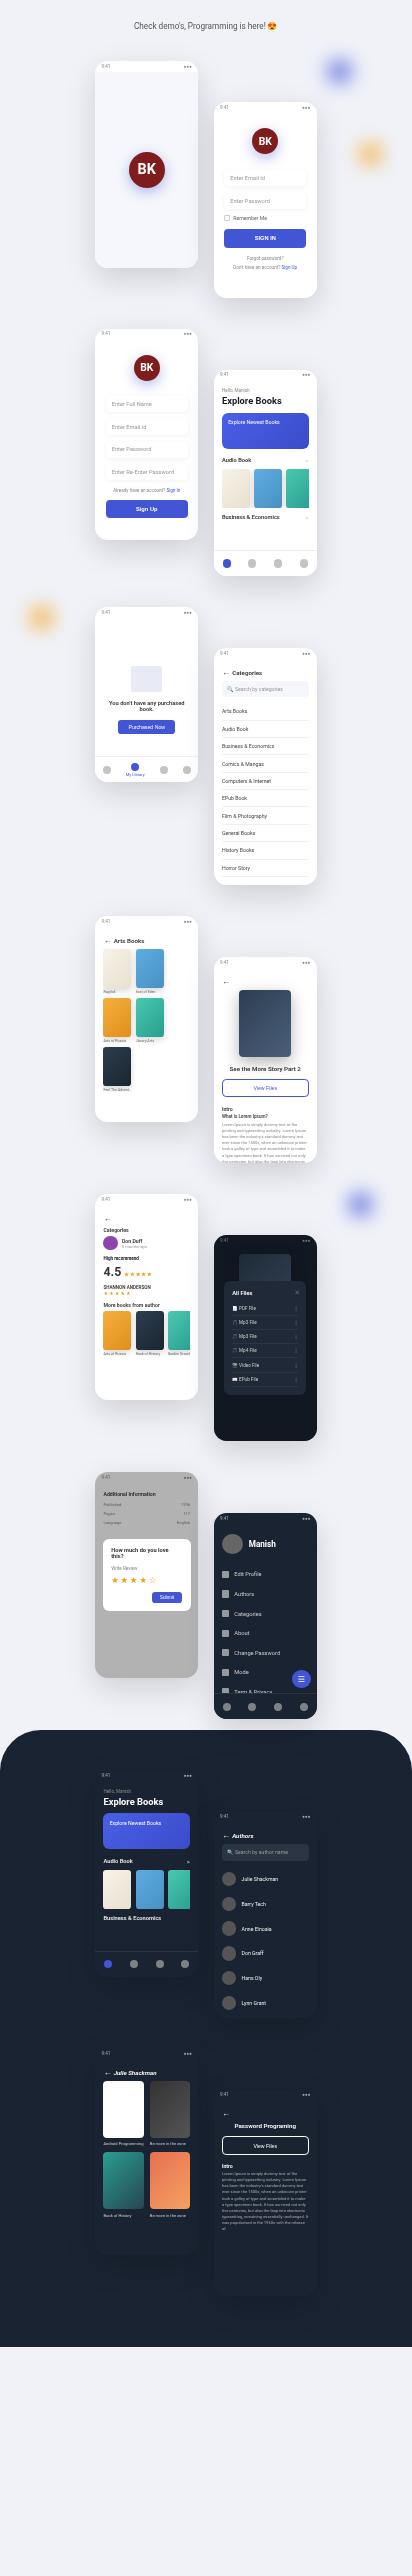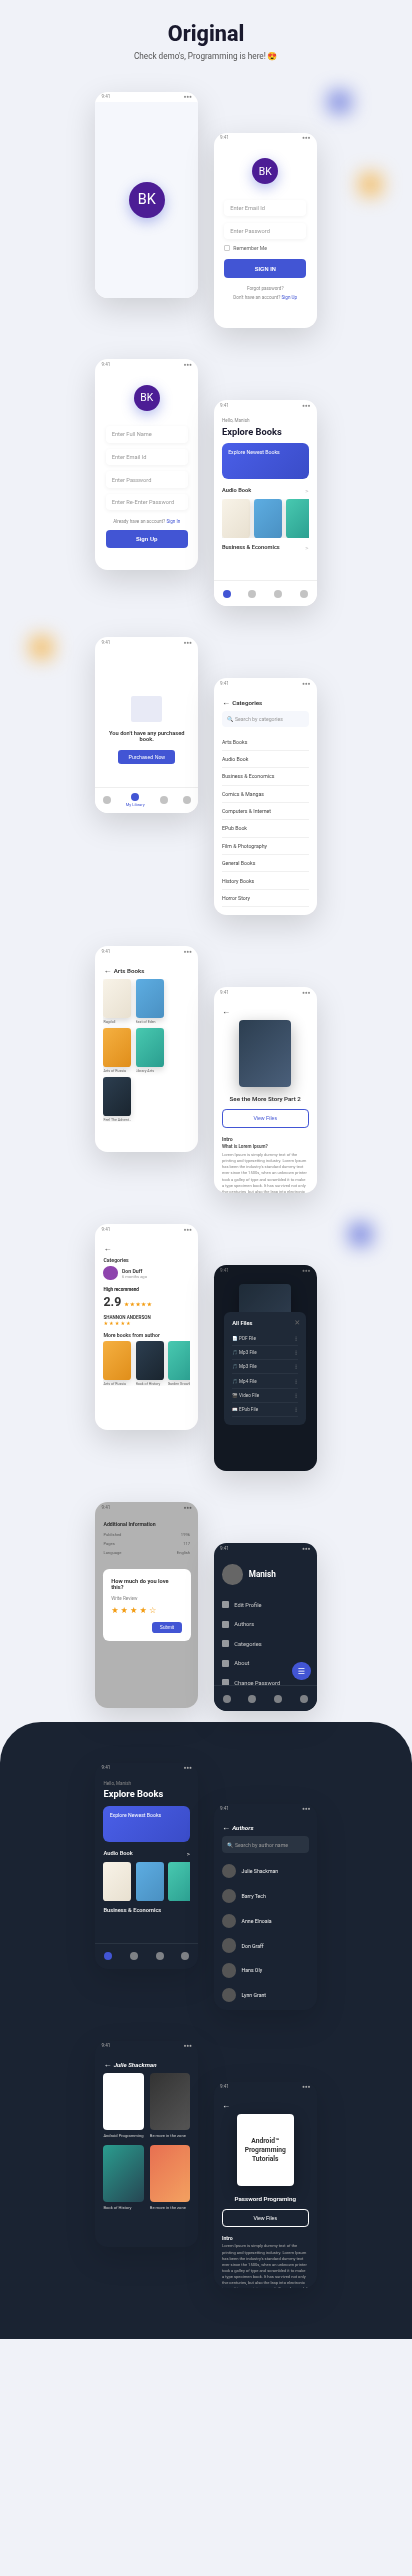--- a/index.html
+++ b/index.html
@@ -8,21 +8,21 @@
 .header h1 { font-size: 21.6px; font-weight: 800; color: #1a1a2e; margin-bottom: 5.2px; }
 .header p { font-size: 8.2px; color: #555; }
 .mockups { position: relative; padding: 20.6px; }
 .phone-row { display: flex; justify-content: center; gap: 15.5px; margin-bottom: 31px; align-items: flex-start; }
 .phone { width: 103px; background: #fff; border-radius: 12.4px; box-shadow: 0 10.3px 31px rgba(0,0,0,0.15); overflow: hidden; position: relative; }
 .phone.dark { background: #1a2332; }
 .phone.offset-down { margin-top: 41px; }
 .status-bar { height: 10.3px; display: flex; justify-content: space-between; align-items: center; padding: 0 6.2px; font-size: 4.6px; color: #888; }
 .phone.dark .status-bar { color: #aaa; }
 .splash { height: 196px; display: flex; align-items: center; justify-content: center; background: #f5f7fc; }
-.logo-circle { width: 36px; height: 36px; border-radius: 50%; background: #4c1d95; display: flex; align-items: center; justify-content: center; color: #fff; font-size: 14.4px; font-weight: 400; box-shadow: 0 4.1px 12.4px rgba(66,85,212,0.4); }
+.logo-circle { width: 36px; height: 36px; border-radius: 50%; background: #7f1d1d; display: flex; align-items: center; justify-content: center; color: #fff; font-size: 14.4px; font-weight: 700; box-shadow: 0 4.1px 12.4px rgba(66,85,212,0.4); }
 .login-form { padding: 15.5px 10.3px; min-height: 185px; display: flex; flex-direction: column; }
 .login-form .logo-circle { margin: 0 auto 15.5px; width: 26px; height: 26px; font-size: 10.3px; }
 .input { width: 100%; padding: 5.2px 6.2px; border: none; background: #fff; box-shadow: 0 1px 4.1px rgba(0,0,0,0.06); border-radius: 4.1px; margin-bottom: 6.2px; font-size: 5.7px; color: #999; }
 .checkbox-row { display: flex; align-items: center; gap: 3.1px; font-size: 5.2px; color: #666; margin-bottom: 8.2px; }
 .checkbox { width: 6.2px; height: 6.2px; border: 0.5px solid #ccc; border-radius: 1px; }
 .btn-primary { width: 100%; padding: 6.2px; background: #4255d4; color: #fff; border: none; border-radius: 4.1px; font-size: 5.7px; font-weight: 600; margin-bottom: 6.2px; }
 .link-row { text-align: center; font-size: 4.6px; color: #888; margin: 2.1px 0; }
 .link-row .link { color: #4255d4; }
 .home-screen { padding: 8.2px; min-height: 196px; }
 .greeting { font-size: 4.6px; color: #888; margin-bottom: 2.1px; }
@@ -112,21 +112,20 @@
 .blob { position: absolute; width: 20.6px; height: 20.6px; border-radius: 50%; filter: blur(10.3px); }
 .blob.blue { background: #4255d4; }
 .blob.orange { background: #f5a623; }
 .fab { position: absolute; bottom: 31px; right: 6.2px; width: 18.5px; height: 18.5px; border-radius: 50%; background: #4255d4; color: #fff; display: flex; align-items: center; justify-content: center; font-size: 8.2px; }
 .arrow-right { color: #ccc; font-size: 6.2px; }
 </style>
 </head>
 <body>
 
 <div class="header">
-  <h1>Original</h1>
   <p>Check demo's, Programming is here! 😍</p>
 </div>
 
 <div class="mockups">
   <div class="blob blue" style="top:20.6px;right:62px"></div>
   <div class="blob orange" style="top:103px;right:31px"></div>
 
   <div class="phone-row">
     <div class="phone">
       <div class="status-bar">
@@ -335,21 +334,21 @@
         <div class="back-arrow">←</div>
         <div class="info-label">Categories</div>
         <div class="reviewer">
           <div class="avatar"></div>
           <div>
             <div class="reviewer-name">Don Duff</div>
             <div style="font-size:4.1px;color:#999">6 months ago</div>
           </div>
         </div>
         <div style="font-size:4.6px;font-weight:600;margin-bottom:2.1px">High recommend</div>
-        <div class="rating-big"><span>2.9</span> <span class="stars">★★★★★</span></div>
+        <div class="rating-big"><span>4.5</span> <span class="stars">★★★★★</span></div>
         <div class="review-item">
           <div class="review-name">SHANNON ANDERSON</div>
           <div class="stars">★★★★★</div>
         </div>
         <div class="info-label">More books from author</div>
         <div class="book-row">
           <div class="book-card">
               <div class="book-cover orange"></div>
               <div class="book-title-sm">Arts of Russia</div>
             </div>
@@ -433,21 +432,21 @@
       </div>
       <div class="modal-overlay">
         <div class="rating-modal">
           <h4>How much do you love this?</h4>
           <div class="write-review">Write Review</div>
           <div class="stars-input">★★★★☆</div>
           <div class="submit-row"><button class="submit-btn">Submit</button></div>
         </div>
       </div>
     </div>
-    <div class="phone dark offset-down" style="height: 168px">
+    <div class="phone dark offset-down" style="height: 206px">
       <div class="status-bar">
           <span>9:41</span>
           <span>●●●</span>
         </div>
       <div class="profile-screen">
         <div class="profile-header">
           <div class="profile-avatar"></div>
           <div class="profile-name">Manish</div>
         </div>
         <ul class="menu-list">
@@ -617,25 +616,20 @@
         </div>
       </div>
     </div>
     <div class="phone dark offset-down" style="height: 206px">
       <div class="status-bar">
             <span>9:41</span>
             <span>●●●</span>
           </div>
       <div class="detail-screen">
         <div class="back-arrow">←</div>
-        <div class="detail-hero">
-          <div class="android-cover">
-            <div class="title-txt">Android™ Programming Tutorials</div>
-          </div>
-        </div>
         <div class="detail-title">Password Programing</div>
         <button class="btn-outline">View Files</button>
         <div class="intro-label">Intro</div>
         <div class="intro-text" style="color:#aaa">Lorem Ipsum is simply dummy text of the printing and typesetting industry. Lorem Ipsum has been the industry's standard dummy text ever since the 1500s, when an unknown printer took a galley of type and scrambled it to make a type specimen book. It has survived not only five centuries, but also the leap into electronic typesetting, remaining essentially unchanged. It was popularised in the 1960s with the release of</div>
       </div>
     </div>
   </div>
 
   </div>
 </div>

